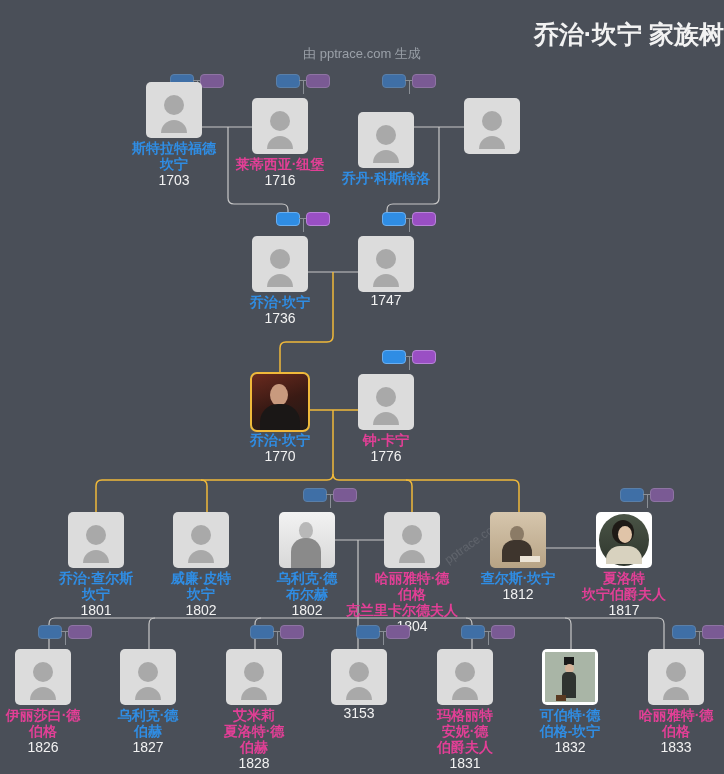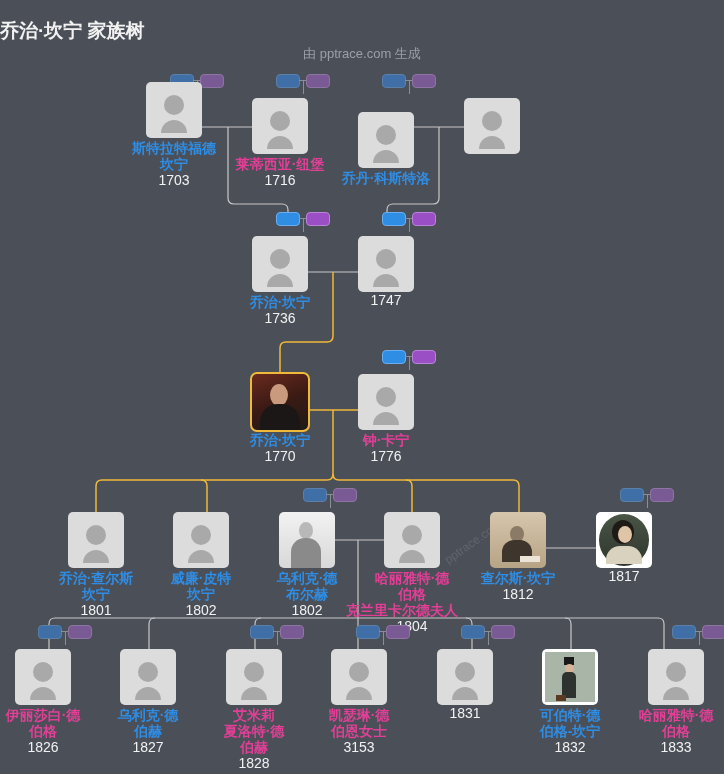--- a/index.html
+++ b/index.html
@@ -1,22 +1,22 @@
 <!DOCTYPE html>
 <html><head>
 <meta charset="utf-8">
 <style>
   html, body { margin:0; padding:0; }
   body {
     width:724px; height:774px; overflow:hidden; position:relative;
     background:#4a4f58;
     font-family:"Liberation Sans","DejaVu Sans",sans-serif;
   }
-  .title { position:absolute; left:0; width:724px; top:18px; text-align:left;
-    color:#f2f2f2; font-size:19px; font-weight:bold; }
+  .title { position:absolute; left:0; width:724px; top:18px; text-align:right;
+    color:#f2f2f2; font-size:25px; font-weight:bold; }
   .subtitle { position:absolute; left:0; width:724px; top:45px; text-align:center;
     color:#9aa0a8; font-size:13px; }
   svg.lines { position:absolute; left:0; top:0; }
   .person { position:absolute; width:120px; text-align:center; }
   .photo { position:relative; margin:0 auto; width:56px; height:56px; border-radius:5px;
     background:#dcdcdc; overflow:hidden; cursor:pointer; }
   .photo.selected { outline:2px solid #f0b93a; outline-offset:0; }
   .photo .head { position:absolute; left:18px; top:13px; width:20px; height:20px; border-radius:50%; background:#a9a9a9; }
   .photo .shoulders { position:absolute; left:15px; top:38px; width:26px; height:13px;
     border-radius:13px 13px 0 0; background:#a9a9a9; }
@@ -240,20 +240,21 @@
     <div class="pill mother"></div>
     <div class="stem"></div>
 </div>
 <div class="person" style="left:564px;top:512px;">
   <div class="photo img" style="background:#fff;">
     <div style="position:absolute;left:3px;top:2px;width:50px;height:52px;border-radius:50%;background:linear-gradient(180deg,#4a5446,#2f362d);"></div>
     <div style="position:absolute;left:16px;top:8px;width:22px;height:24px;border-radius:50%;background:#1e1a16;"></div>
     <div style="position:absolute;left:22px;top:14px;width:14px;height:17px;border-radius:50%;background:#e0c4a8;"></div>
     <div style="position:absolute;left:10px;top:34px;width:36px;height:18px;border-radius:14px 14px 0 0;background:#d8d2bf;"></div>
   </div>
+  <div class="name f"><span>夏洛特</span><br><span>坎宁伯爵夫人</span></div>
   <div class="year">1817</div>
 </div>
 
 <div class="pill-pair" style="left:38px;top:625px;">
   <div class="pill father"></div>
     <div class="link"></div>
     <div class="pill mother"></div>
     <div class="stem"></div>
 </div>
 <div class="pill-pair" style="left:250px;top:625px;">
@@ -306,29 +307,29 @@
     </div>
   <div class="name f"><span>艾米莉</span><br><span>夏洛特·德</span><br><span>伯赫</span></div>
   <div class="year">1828</div>
 </div>
 
 <div class="person" style="left:299px;top:649px;">
   <div class="photo">
       <div class="head"></div>
       <div class="shoulders"></div>
     </div>
-  <div class="name f"><span>凯瑟琳·德</span><br><span>伯恩女士</span></div>
   <div class="year">3153</div>
 </div>
 
 <div class="person" style="left:405px;top:649px;">
   <div class="photo">
       <div class="head"></div>
       <div class="shoulders"></div>
     </div>
+  <div class="name f"><span>玛格丽特</span><br><span>安妮·德</span><br><span>伯爵夫人</span></div>
   <div class="year">1831</div>
 </div>
 
 <div class="person" style="left:510px;top:649px;">
   <div class="photo img" style="background:#fff;">
     <div style="position:absolute;left:3px;top:3px;width:50px;height:50px;background:#a9b5a6;"></div>
     <div style="position:absolute;left:22px;top:8px;width:10px;height:8px;background:#1a1a1a;"></div>
     <div style="position:absolute;left:23px;top:15px;width:9px;height:9px;border-radius:50%;background:#d6b49a;"></div>
     <div style="position:absolute;left:20px;top:23px;width:14px;height:26px;border-radius:5px 5px 0 0;background:#2f3330;"></div>
     <div style="position:absolute;left:14px;top:46px;width:10px;height:6px;background:#5a3a22;"></div>

